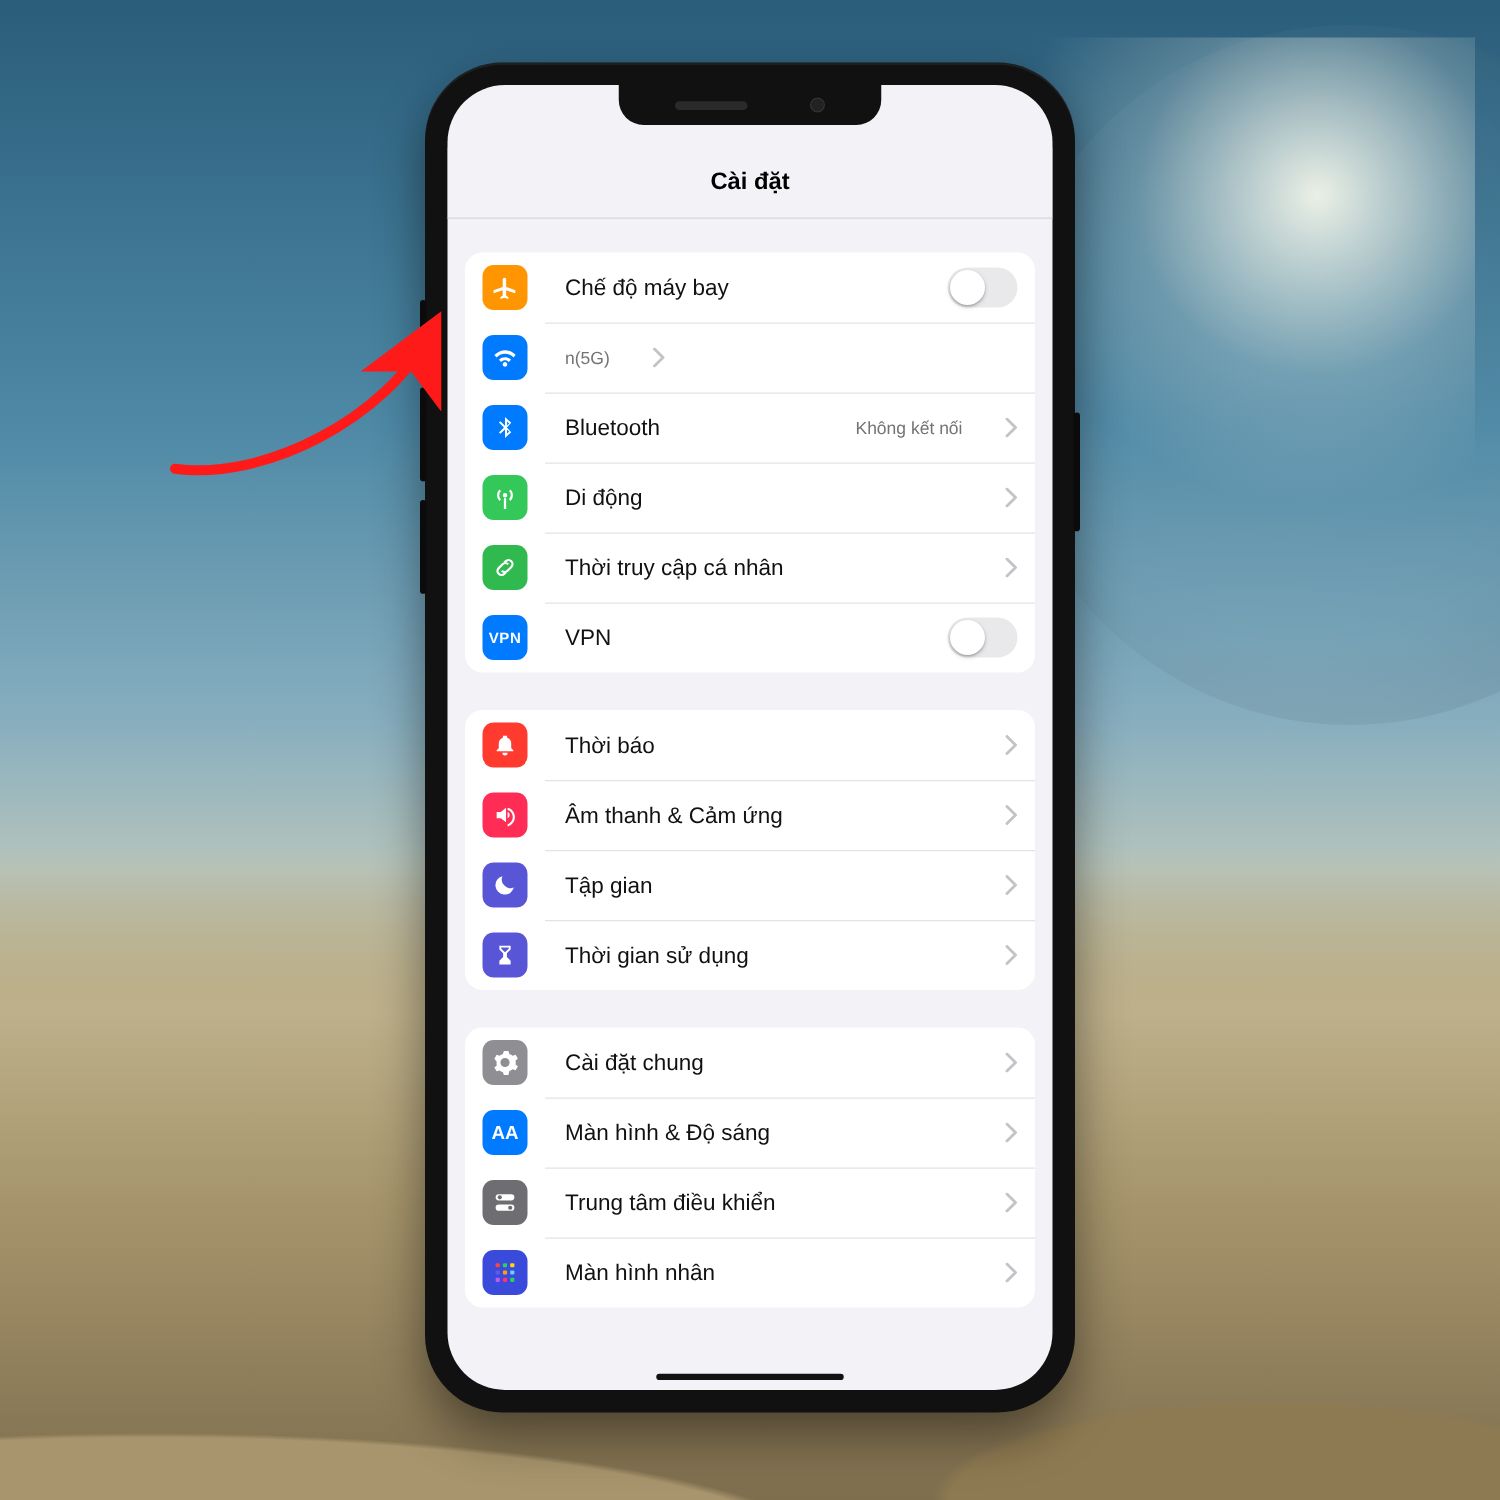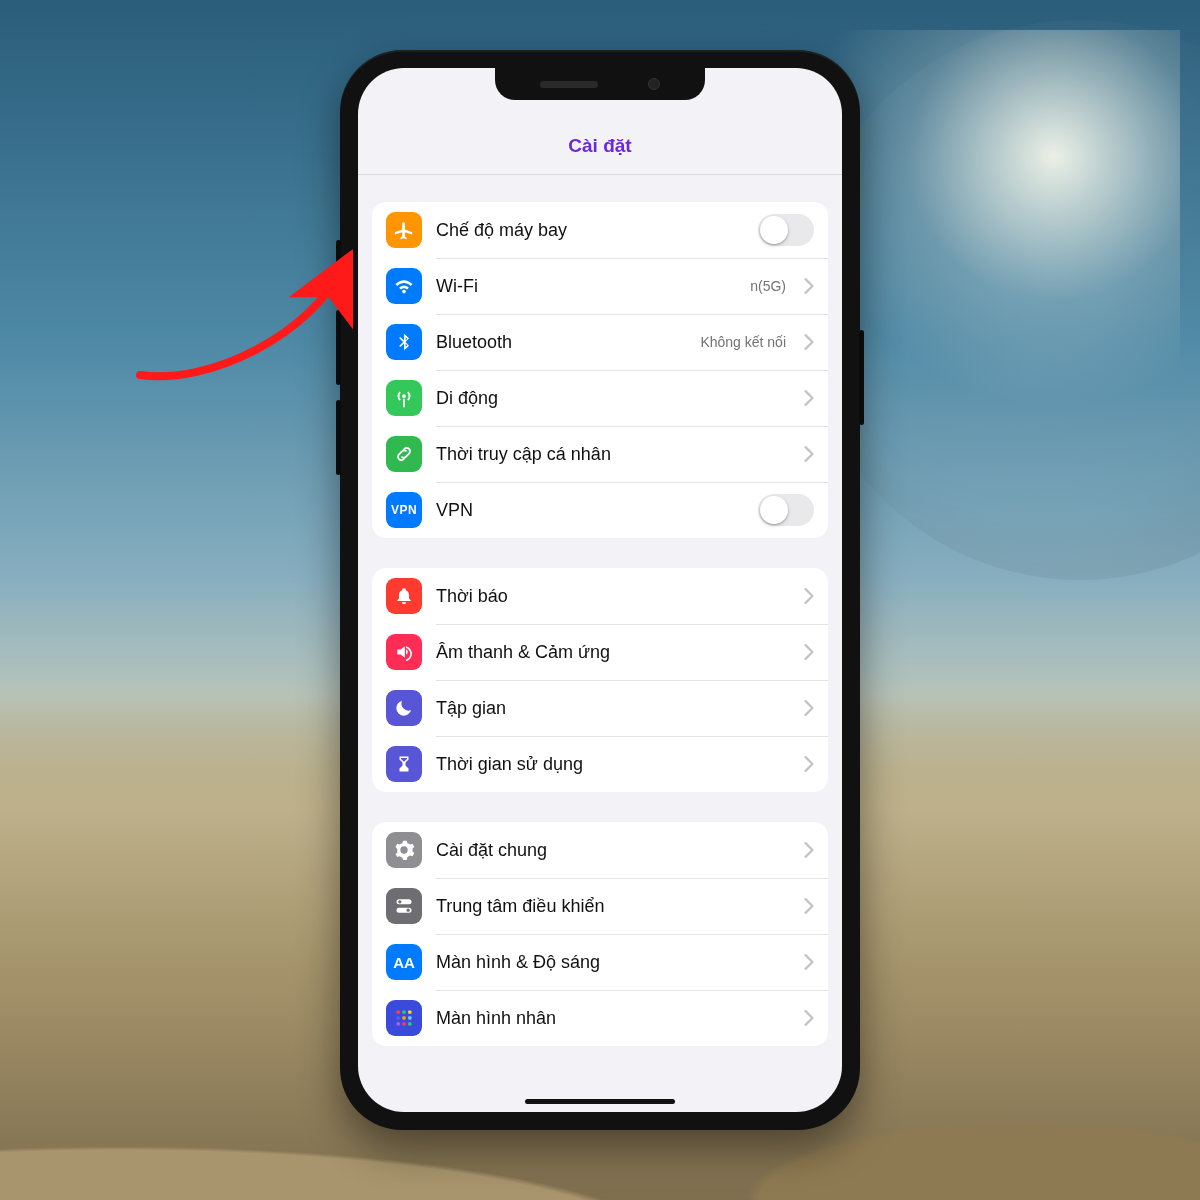--- a/index.html
+++ b/index.html
@@ -20,26 +20,26 @@
   .side-btn.b4{right:-4px;top:280px;width:5px;height:95px;}
   .screen{position:relative;width:100%;height:100%;background:#f2f2f7;border-radius:46px;overflow:hidden;}
   .notch{position:absolute;top:0;left:50%;transform:translateX(-50%);width:210px;height:32px;background:#111;border-bottom-left-radius:20px;border-bottom-right-radius:20px;z-index:30;display:flex;align-items:center;justify-content:center;gap:50px;}
   .speaker{width:58px;height:7px;background:#2a2a2a;border-radius:4px;}
   .cam{width:10px;height:10px;background:#222;border-radius:50%;border:1px solid #333;}
 
   .statusbar{position:relative;height:50px;display:flex;align-items:center;justify-content:center;padding:0 30px;font-size:17px;font-weight:600;color:#111;z-index:20;}
   .status-right{display:flex;align-items:center;gap:6px;}
 
   .title-wrap{height:56px;display:flex;align-items:center;justify-content:center;border-bottom:1px solid #d8d8dc;background:#f2f2f7;}
-  .title{font-size:19px;font-weight:600;color:#6d28d9;}
+  .title{font-size:19px;font-weight:600;color:#000000;}
 
   .content{padding:5px 14px 30px 14px;display:flex;flex-direction:column;gap:30px;}
   .block{padding-top:22px;}
   .group{background:#fff;border-radius:14px;overflow:hidden;}
-  .row{display:flex;align-items:center;height:56px;padding:0 14px;gap:14px;cursor:pointer;}
+  .row{display:flex;align-items:center;height:56px;padding:0 14px;gap:30px;cursor:pointer;}
   .row + .row{box-shadow:0 -1px 0 0 #e3e3e7 inset;padding-left:14px;}
   .group .row:not(:first-child){position:relative;}
   .group .row:not(:first-child)::before{content:"";position:absolute;left:64px;right:0;top:0;height:1px;background:#e3e3e7;}
   .row + .row{box-shadow:none;}
 
   .icon-box{width:36px;height:36px;border-radius:9px;display:flex;align-items:center;justify-content:center;flex:0 0 36px;color:#fff;}
   .label{flex:1;font-size:18px;color:#111;}
   .detail{font-size:14px;color:#737373;margin-right:4px;}
   .chev{color:#c4c4c8;flex:0 0 10px;}
 
@@ -131,21 +131,20 @@
                 <div class="toggle">
                   <div class="knob"></div>
                 </div>
               </div>
               <div class="row">
                 <div class="icon-box c-blue">
                   <svg width="22" height="22" viewBox="0 0 24 24" fill="#fff">
                     <path d="M12 20c1.1 0 2-.9 2-2s-.9-2-2-2-2 .9-2 2 .9 2 2 2zm-5.3-6.1C8.2 12.4 10 11.7 12 11.7s3.8.7 5.3 2.2l-2 2c-.9-.9-2-1.4-3.3-1.4s-2.4.5-3.3 1.4zm-4-4C5.6 7 8.7 5.7 12 5.7s6.4 1.3 9.3 4.2l-2 2C17 9.6 14.6 8.7 12 8.7s-5 .9-7.3 3.2z"></path>
                   </svg>
                 </div>
-                <div class="label">Wi-Fi</div>
                 <div class="detail">n(5G)</div>
                 <svg class="chev" width="10" height="16" viewBox="0 0 8 14">
                   <path d="M1 1l6 6-6 6" fill="none" stroke="#c4c4c8" stroke-width="2" stroke-linecap="round" stroke-linejoin="round"></path>
                 </svg>
               </div>
               <div class="row">
                 <div class="icon-box c-blue">
                   <svg width="20" height="22" viewBox="0 0 24 24" fill="#fff">
                     <path d="M12 2l6 5.5L13.8 12 18 16.5 12 22V13.8L7.5 18l-1.3-1.3L11 12 6.2 7.3 7.5 6 12 10.2V2zm2 4.3V10l2-1.8zm0 11.4l2-1.7-2-2z"></path>
                   </svg>
@@ -242,36 +241,36 @@
                   <svg width="22" height="22" viewBox="0 0 24 24" fill="#fff">
                     <path d="M12 8a4 4 0 100 8 4 4 0 000-8zm9.4 4c0 .6-.1 1.2-.2 1.7l2.1 1.6-2 3.4-2.5-.8c-.9.7-1.9 1.3-3 1.6L15 23h-4l-.8-2.5c-1.1-.3-2.1-.9-3-1.6l-2.5.8-2-3.4 2.1-1.6c-.1-.5-.2-1.1-.2-1.7s.1-1.2.2-1.7L2.7 8.7l2-3.4 2.5.8c.9-.7 1.9-1.3 3-1.6L11 2h4l.8 2.5c1.1.3 2.1.9 3 1.6l2.5-.8 2 3.4-2.1 1.6c.1.5.2 1.1.2 1.7z"></path>
                   </svg>
                 </div>
                 <div class="label">Cài đặt chung</div>
                 <svg class="chev" width="10" height="16" viewBox="0 0 8 14">
                   <path d="M1 1l6 6-6 6" fill="none" stroke="#c4c4c8" stroke-width="2" stroke-linecap="round" stroke-linejoin="round"></path>
                 </svg>
               </div>
               <div class="row">
+                <div class="icon-box c-aa">AA</div>
+                <div class="label">Màn hình &amp; Độ sáng</div>
+                <svg class="chev" width="10" height="16" viewBox="0 0 8 14">
+                  <path d="M1 1l6 6-6 6" fill="none" stroke="#c4c4c8" stroke-width="2" stroke-linecap="round" stroke-linejoin="round"></path>
+                </svg>
+              </div>
+              <div class="row">
                 <div class="icon-box c-darkgray">
                   <svg width="20" height="20" viewBox="0 0 24 24" fill="#fff">
                     <rect x="3" y="4" width="18" height="6" rx="3"></rect>
                     <circle cx="7" cy="7" r="2" fill="#6d6d72"></circle>
                     <rect x="3" y="14" width="18" height="6" rx="3"></rect>
                     <circle cx="17" cy="17" r="2" fill="#6d6d72"></circle>
                   </svg>
                 </div>
                 <div class="label">Trung tâm điều khiển</div>
-                <svg class="chev" width="10" height="16" viewBox="0 0 8 14">
-                  <path d="M1 1l6 6-6 6" fill="none" stroke="#c4c4c8" stroke-width="2" stroke-linecap="round" stroke-linejoin="round"></path>
-                </svg>
-              </div>
-              <div class="row">
-                <div class="icon-box c-aa">AA</div>
-                <div class="label">Màn hình &amp; Độ sáng</div>
                 <svg class="chev" width="10" height="16" viewBox="0 0 8 14">
                   <path d="M1 1l6 6-6 6" fill="none" stroke="#c4c4c8" stroke-width="2" stroke-linecap="round" stroke-linejoin="round"></path>
                 </svg>
               </div>
               <div class="row">
                 <div class="icon-box c-tile">
                   <svg width="20" height="20" viewBox="0 0 24 24">
                     <rect x="3" y="3" width="4" height="4" rx="1" fill="#ff453a"></rect>
                     <rect x="10" y="3" width="4" height="4" rx="1" fill="#30d158"></rect>
                     <rect x="17" y="3" width="4" height="4" rx="1" fill="#ffd60a"></rect>

